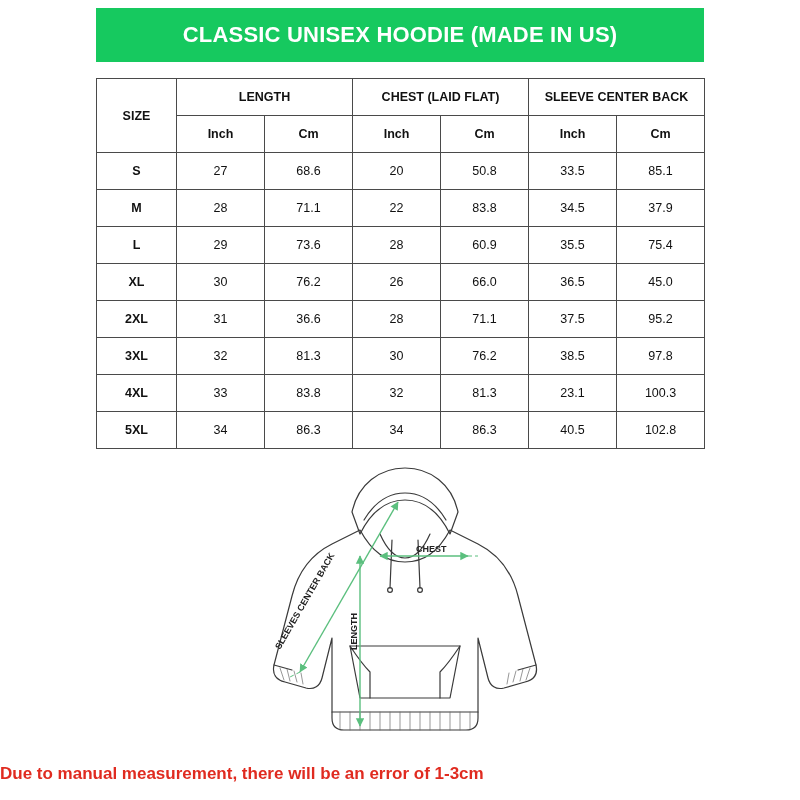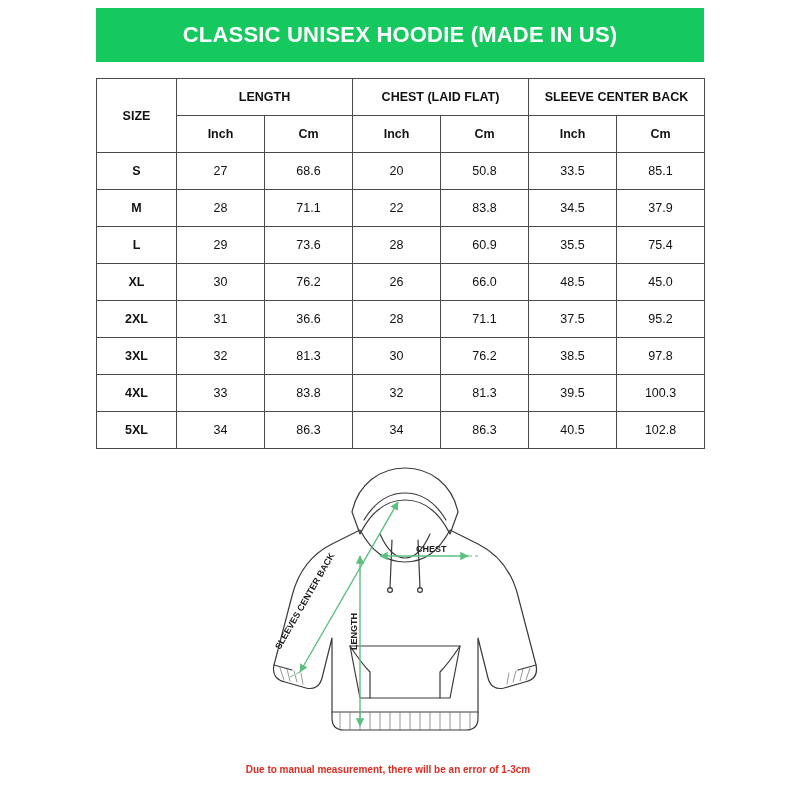--- a/index.html
+++ b/index.html
@@ -82,23 +82,22 @@
   .illustration svg {
     display: block;
   }
 
   
   .footer-note {
     position: absolute;
     left: 0;
     top: 764px;
     width: 776px;
-    text-align: center;
     color: #E02B20;
-    font-size: 10px;
+    font-size: 17px;
     font-weight: bold;
   }
 </style>
 </head>
 <body>
 
 <div class="page">
 
   <div class="header-banner">
     <div class="header-title">CLASSIC UNISEX HOODIE (MADE IN US)</div>
@@ -159,21 +158,21 @@
           <td>60.9</td>
           <td>35.5</td>
           <td>75.4</td>
         </tr>
         <tr>
           <td class="size-cell">XL</td>
           <td>30</td>
           <td>76.2</td>
           <td>26</td>
           <td>66.0</td>
-          <td>48.5</td>
+          <td>36.5</td>
           <td>45.0</td>
         </tr>
         <tr>
           <td class="size-cell">2XL</td>
           <td>31</td>
           <td>36.6</td>
           <td>28</td>
           <td>71.1</td>
           <td>37.5</td>
           <td>95.2</td>
@@ -186,21 +185,21 @@
           <td>76.2</td>
           <td>38.5</td>
           <td>97.8</td>
         </tr>
         <tr>
           <td class="size-cell">4XL</td>
           <td>33</td>
           <td>83.8</td>
           <td>32</td>
           <td>81.3</td>
-          <td>39.5</td>
+          <td>23.1</td>
           <td>100.3</td>
         </tr>
         <tr>
           <td class="size-cell">5XL</td>
           <td>34</td>
           <td>86.3</td>
           <td>34</td>
           <td>86.3</td>
           <td>40.5</td>
           <td>102.8</td>

